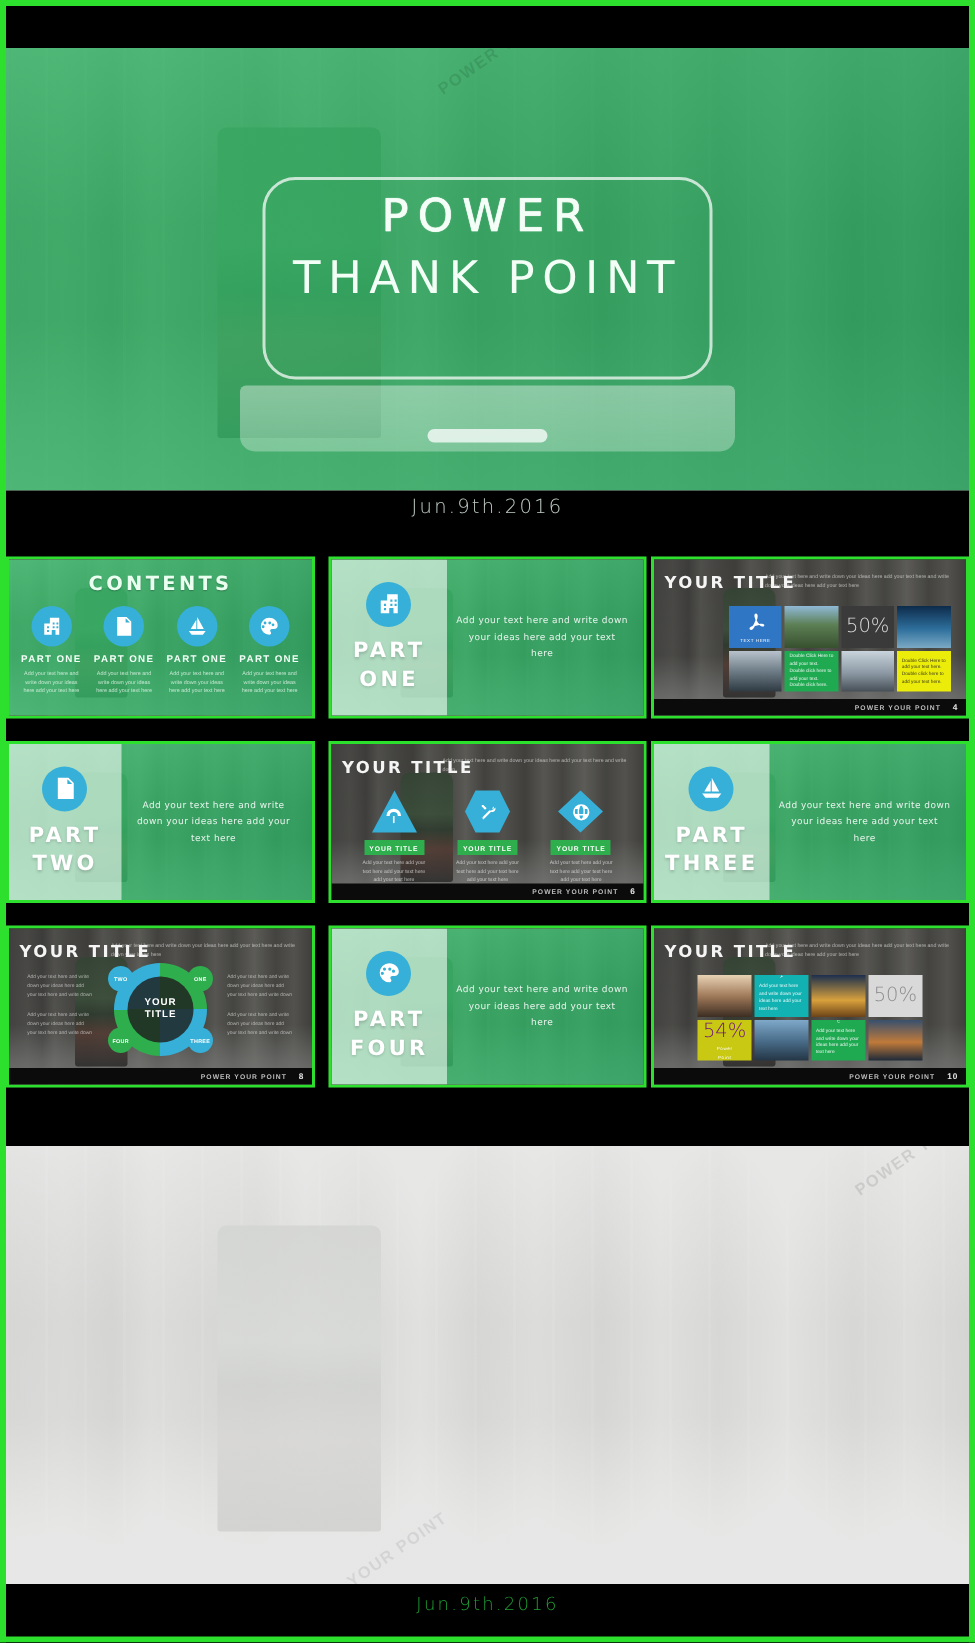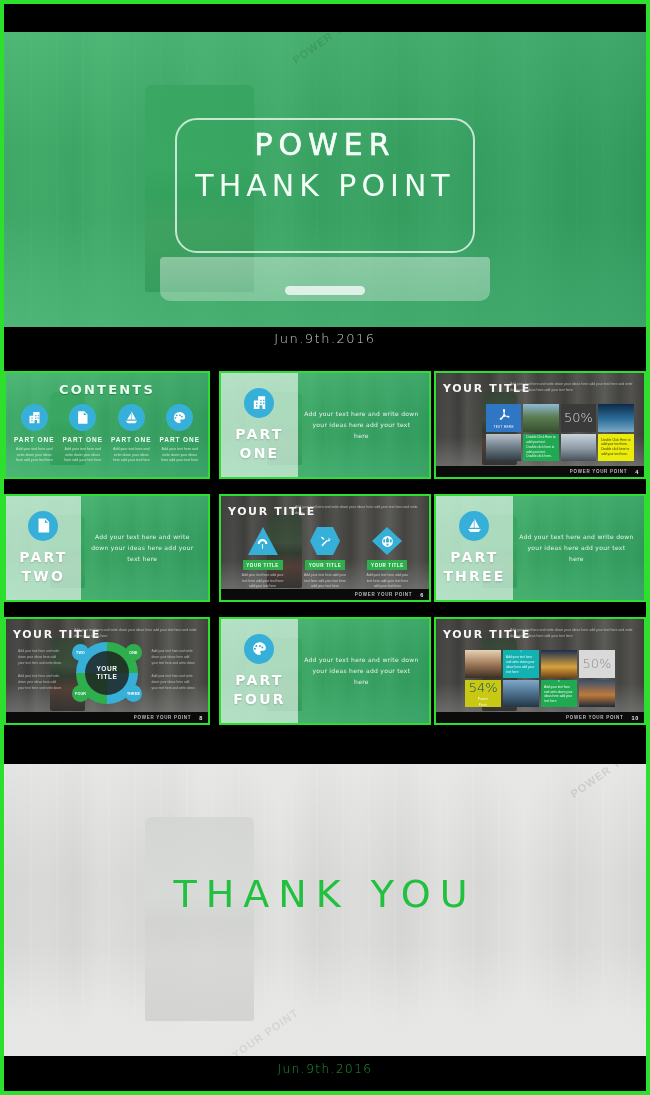--- a/index.html
+++ b/index.html
@@ -619,21 +619,21 @@
             <svg viewBox="0 0 24 24">
                 <path d="M20 6.5a5.5 5.5 0 01-7.4 5.2L6 18.3 3.7 16l6.6-6.6A5.5 5.5 0 0117.5 3l-3 3 1.5 1.5 3-3c.6.8 1 1.9 1 3z"></path>
               </svg>
             <span class="tl-txt">Add your text here and write down your ideas here add your text here</span>
           </div>
           <div class="tile ph-g"></div>
           <div class="tile t-white">
             <span class="big" style="color:#8d8d8d">50%</span>
           </div>
           <div class="tile t-olive">
-            <span class="big" style="color:#0c4a6e">54%</span>
+            <span class="big" style="color:#701a75">54%</span>
             <span class="tl-lbl">Power</span>
             <span class="tl-lbl">Point</span>
           </div>
           <div class="tile ph-e"></div>
           <div class="tile t-green" style="flex-direction:column">
             <svg viewBox="0 0 24 24">
                 <path d="M7 4h14l-2 9H9L7 4zM5 2H2v2h2l3 13h12v-2H9l-.3-1.5h10.9L22 2H6.2L5.8 0H5v2zm3 18a2 2 0 104 0 2 2 0 00-4 0zm8 0a2 2 0 104 0 2 2 0 00-4 0z"></path>
               </svg>
             <span class="tl-txt">Add your text here and write down your ideas here add your text here</span>
           </div>
@@ -647,17 +647,16 @@
     </div>
   </div>
 </section>
 
 <section id="thanks">
   <div class="street">
     <div class="sky"></div>
       <div class="poles"></div>
   </div>
   <div class="wash"></div>
-  <div class="thanks-title">THANK YOU</div>
 </section>
 <div id="thanks-date">Jun.9th.2016</div>
 <div class="wm" style="left:560px; top:752px;">POWER YOUR POINT</div>
 <div class="wm" style="left:180px; top:1042px; opacity:.08;">POWER YOUR POINT</div>
 
 </body></html>

